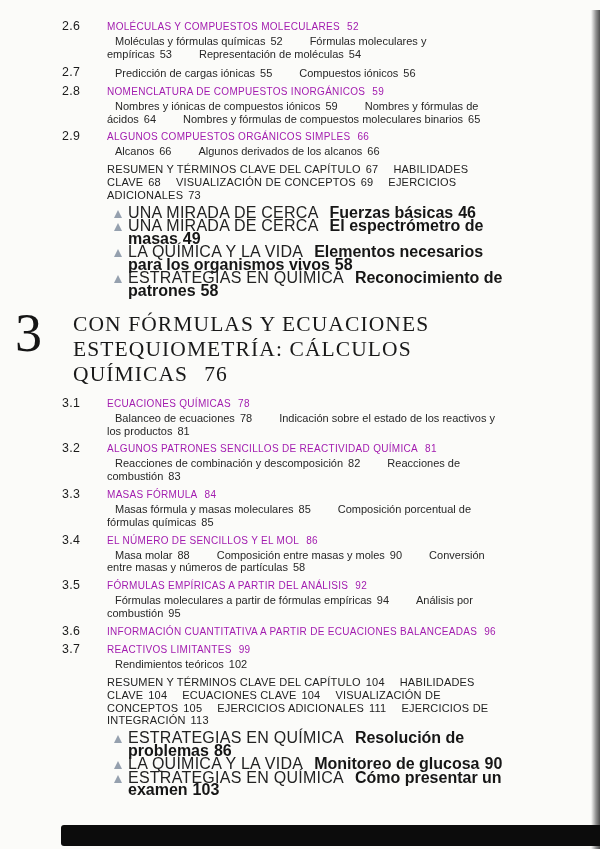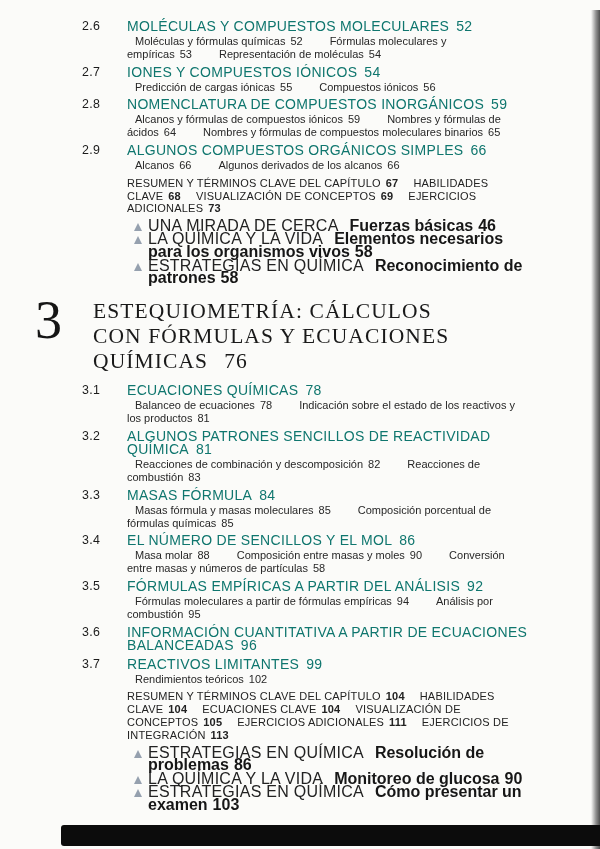--- a/index.html
+++ b/index.html
@@ -2,35 +2,35 @@
 <html><head>
 <meta charset="utf-8">
 <style>
   html,body{margin:0;padding:0;}
   body{
     width:600px;height:849px;position:relative;overflow:hidden;
     background:#fbfbf9;color:#1f1f1f;
     font-family:"Liberation Sans",sans-serif;
   }
   .page{position:absolute;inset:0;}
-  .toc{position:absolute;left:82px;top:20px;width:450px;}
+  .toc{position:absolute;left:62px;top:20px;width:450px;}
 
   .section{display:flex;margin-bottom:5px;}
   .num{flex:0 0 45px;font-size:12.4px;letter-spacing:.3px;line-height:13.5px;color:#1b1b1b;}
   .body{flex:1;min-width:0;}
-  .title{font-size:14px;letter-spacing:.3px;line-height:13.5px;color:#0f766e;}
+  .title{font-size:10px;letter-spacing:.3px;line-height:13.5px;color:#a21caf;}
   .pg{margin-left:7px;}
   .subs{font-size:11px;line-height:12.8px;margin-top:1.5px;color:#272727;}
   .sub{margin-right:19px;padding-left:8px;}
   .sub:last-child{margin-right:0;}
   .sub .pg{margin-left:5px;}
 
   .summary{margin:1px 0 5px 45px;font-size:11px;line-height:12.8px;letter-spacing:.2px;color:#222;}
   .sum{margin-right:15px;}
-  .sum .pg{margin-left:5px;font-weight:bold;}
+  .sum .pg{margin-left:5px;}
 
   .feature{margin-left:52px;padding-left:14px;text-indent:-14px;
            font-size:16px;line-height:12.8px;margin-bottom:.5px;color:#222;}
   .tri{display:inline-block;width:0;height:0;
        border-left:4.5px solid transparent;border-right:4.5px solid transparent;
        border-bottom:8px solid #95a0ae;margin-right:6px;}
   .fname{letter-spacing:.25px;margin-right:11px;}
   .fdesc{font-weight:bold;color:#161616;}
   .fdesc .pg{margin-left:5px;}
 
@@ -53,47 +53,47 @@
       <div class="section">
         <span class="num">2.6</span>
         <div class="body">
           <div class="title"><span>MOLÉCULAS Y COMPUESTOS MOLECULARES</span><span class="pg">52</span></div>
           <div class="subs"><span class="sub"><span>Moléculas y fórmulas químicas</span><span class="pg">52</span></span><span class="sub"><span>Fórmulas moleculares y empíricas</span><span class="pg">53</span></span><span class="sub"><span>Representación de moléculas</span><span class="pg">54</span></span></div>
         </div>
       </div>
       <div class="section">
         <span class="num">2.7</span>
         <div class="body">
-          <div class="title"><span>IONES Y COMPUESTOS IÓNICOS</span><span class="pg">54</span></div>
           <div class="subs"><span class="sub"><span>Predicción de cargas iónicas</span><span class="pg">55</span></span><span class="sub"><span>Compuestos iónicos</span><span class="pg">56</span></span></div>
         </div>
       </div>
       <div class="section">
         <span class="num">2.8</span>
         <div class="body">
           <div class="title"><span>NOMENCLATURA DE COMPUESTOS INORGÁNICOS</span><span class="pg">59</span></div>
-          <div class="subs"><span class="sub"><span>Alcanos y fórmulas de compuestos iónicos</span><span class="pg">59</span></span><span class="sub"><span>Nombres y fórmulas de ácidos</span><span class="pg">64</span></span><span class="sub"><span>Nombres y fórmulas de compuestos moleculares binarios</span><span class="pg">65</span></span></div>
+          <div class="subs"><span class="sub"><span>Nombres y iónicas de compuestos iónicos</span><span class="pg">59</span></span><span class="sub"><span>Nombres y fórmulas de ácidos</span><span class="pg">64</span></span><span class="sub"><span>Nombres y fórmulas de compuestos moleculares binarios</span><span class="pg">65</span></span></div>
         </div>
       </div>
       <div class="section">
         <span class="num">2.9</span>
         <div class="body">
           <div class="title"><span>ALGUNOS COMPUESTOS ORGÁNICOS SIMPLES</span><span class="pg">66</span></div>
           <div class="subs"><span class="sub"><span>Alcanos</span><span class="pg">66</span></span><span class="sub"><span>Algunos derivados de los alcanos</span><span class="pg">66</span></span></div>
         </div>
       </div>
       <div class="summary"><span class="sum"><span>RESUMEN Y TÉRMINOS CLAVE DEL CAPÍTULO</span><span class="pg">67</span></span><span class="sum"><span>HABILIDADES CLAVE</span><span class="pg">68</span></span><span class="sum"><span>VISUALIZACIÓN DE CONCEPTOS</span><span class="pg">69</span></span><span class="sum"><span>EJERCICIOS ADICIONALES</span><span class="pg">73</span></span></div>
       <div class="feature"><span class="tri"></span><span class="fname">UNA MIRADA DE CERCA</span><span class="fdesc"><span>Fuerzas básicas</span><span class="pg">46</span></span></div>
+      <div class="feature"><span class="tri"></span><span class="fname">UNA MIRADA DE CERCA</span><span class="fdesc"><span>El espectrómetro de masas</span><span class="pg">49</span></span></div>
       <div class="feature"><span class="tri"></span><span class="fname">LA QUÍMICA Y LA VIDA</span><span class="fdesc"><span>Elementos necesarios para los organismos vivos</span><span class="pg">58</span></span></div>
       <div class="feature"><span class="tri"></span><span class="fname">ESTRATEGIAS EN QUÍMICA</span><span class="fdesc"><span>Reconocimiento de patrones</span><span class="pg">58</span></span></div>
       <div class="chapter">
         <span class="ch-num">3</span>
         <div class="ch-title">
+          <div class="ch-line"><span>CON FÓRMULAS Y ECUACIONES</span></div>
           <div class="ch-line"><span>ESTEQUIOMETRÍA: CÁLCULOS</span></div>
-          <div class="ch-line"><span>CON FÓRMULAS Y ECUACIONES</span></div>
           <div class="ch-line"><span>QUÍMICAS</span><span class="ch-pg">76</span></div>
         </div>
       </div>
       <div class="section">
         <span class="num">3.1</span>
         <div class="body">
           <div class="title"><span>ECUACIONES QUÍMICAS</span><span class="pg">78</span></div>
           <div class="subs"><span class="sub"><span>Balanceo de ecuaciones</span><span class="pg">78</span></span><span class="sub"><span>Indicación sobre el estado de los reactivos y los productos</span><span class="pg">81</span></span></div>
         </div>
       </div>

